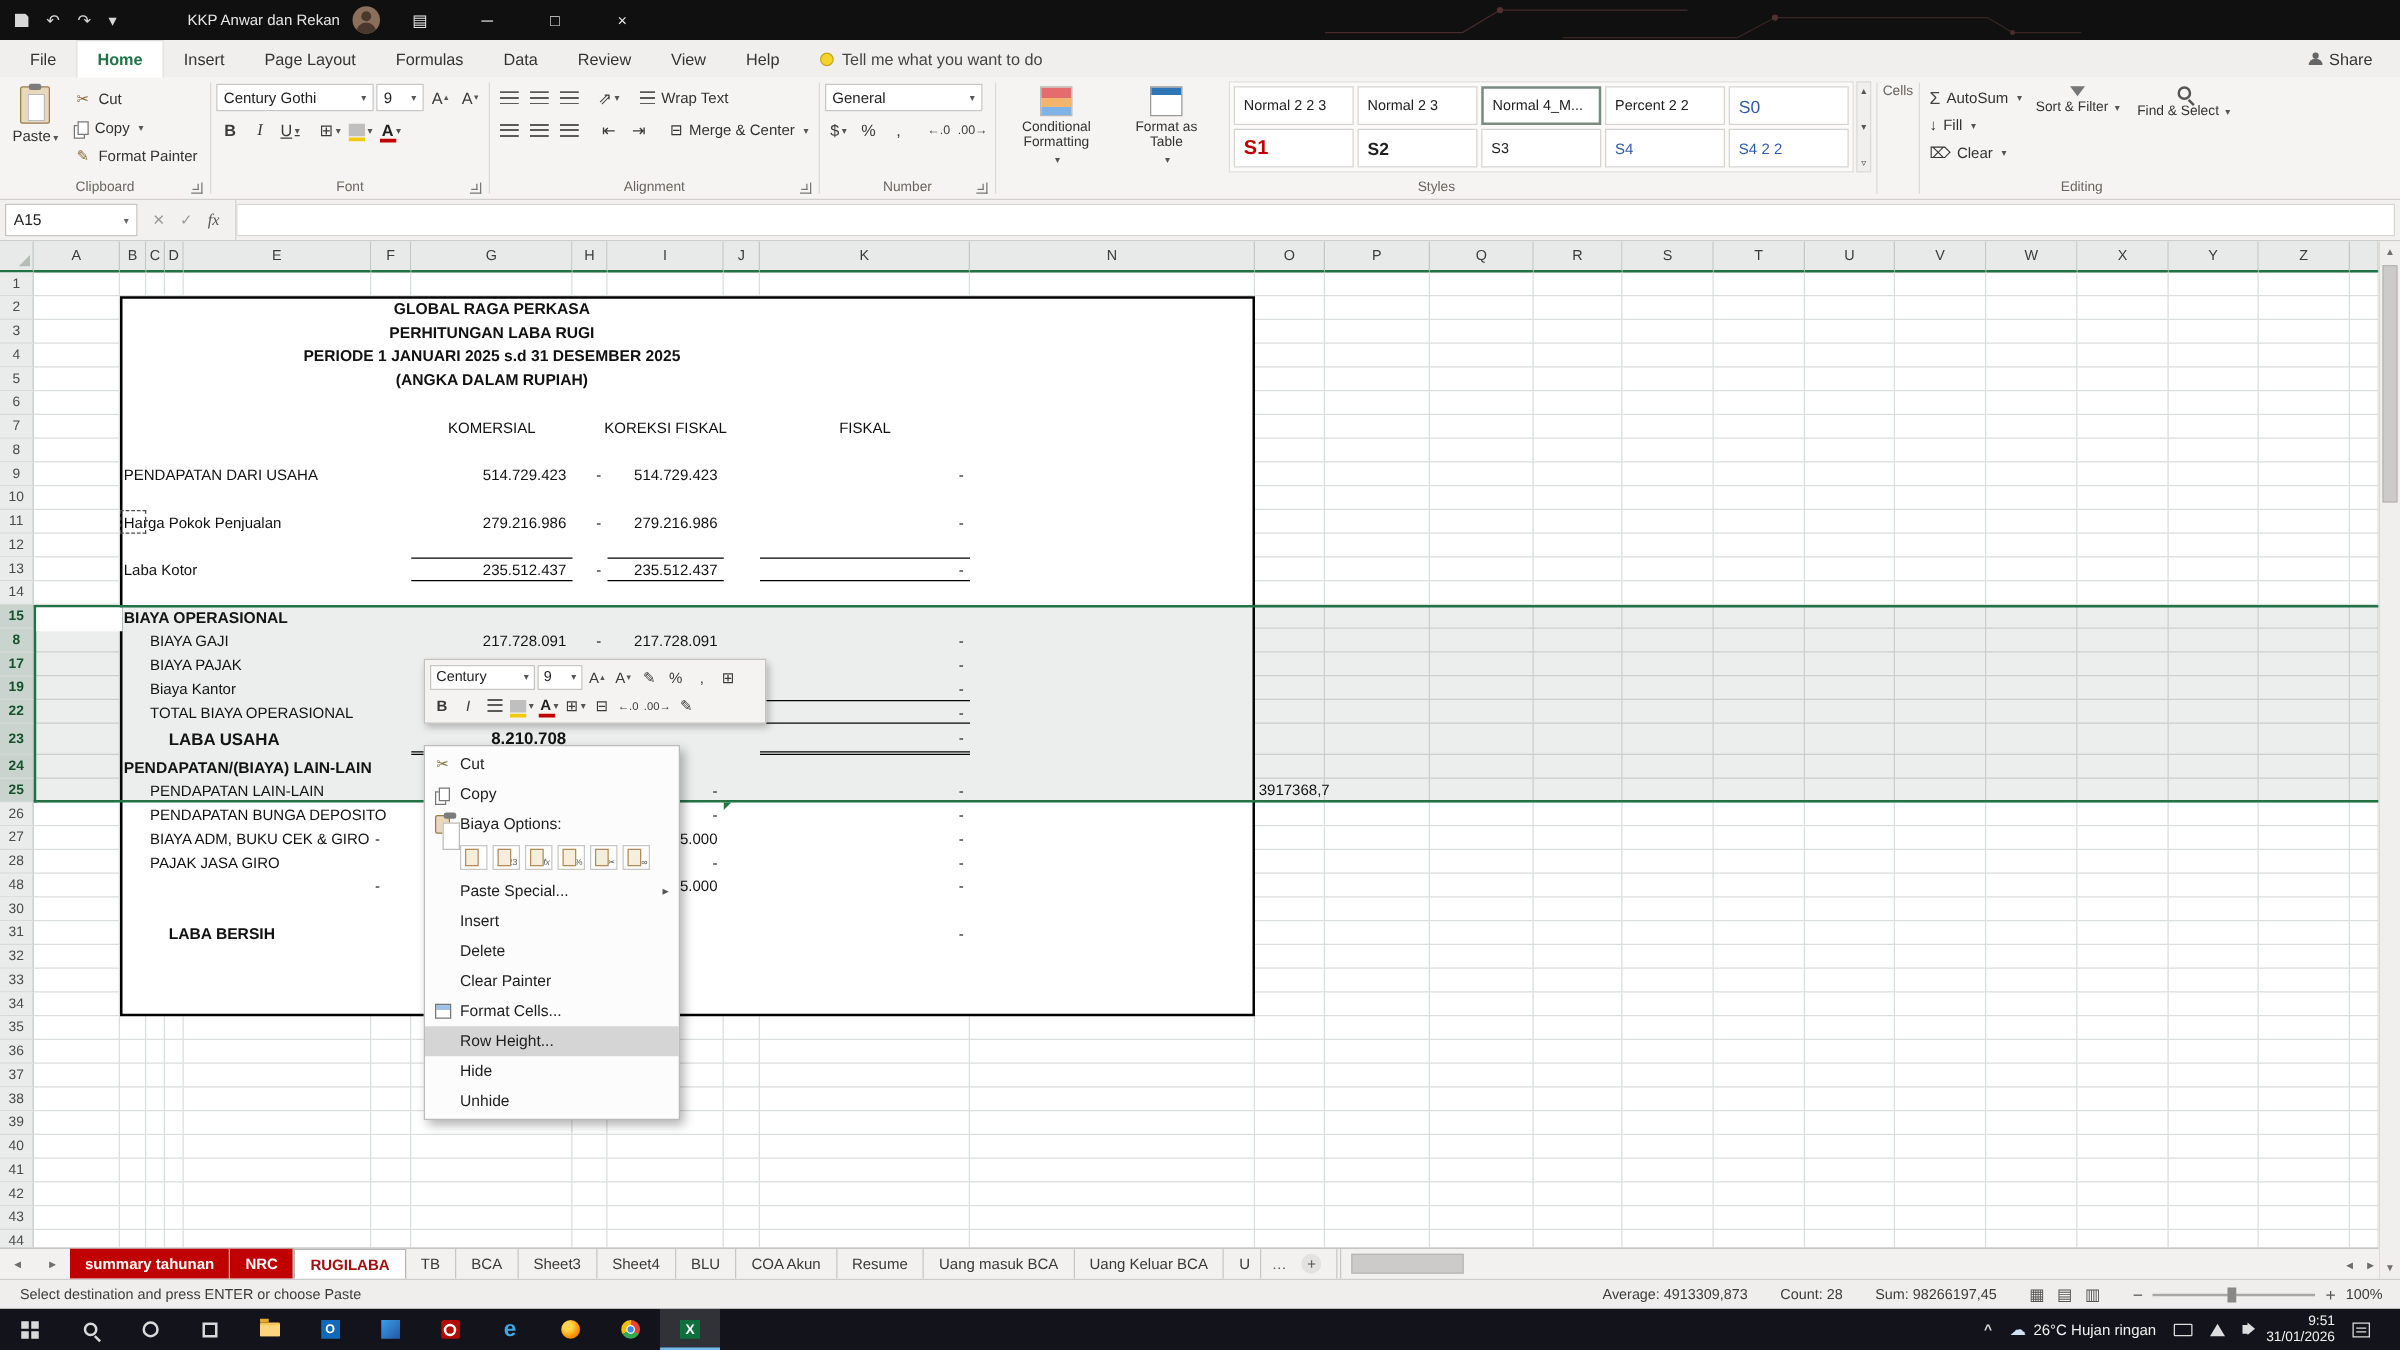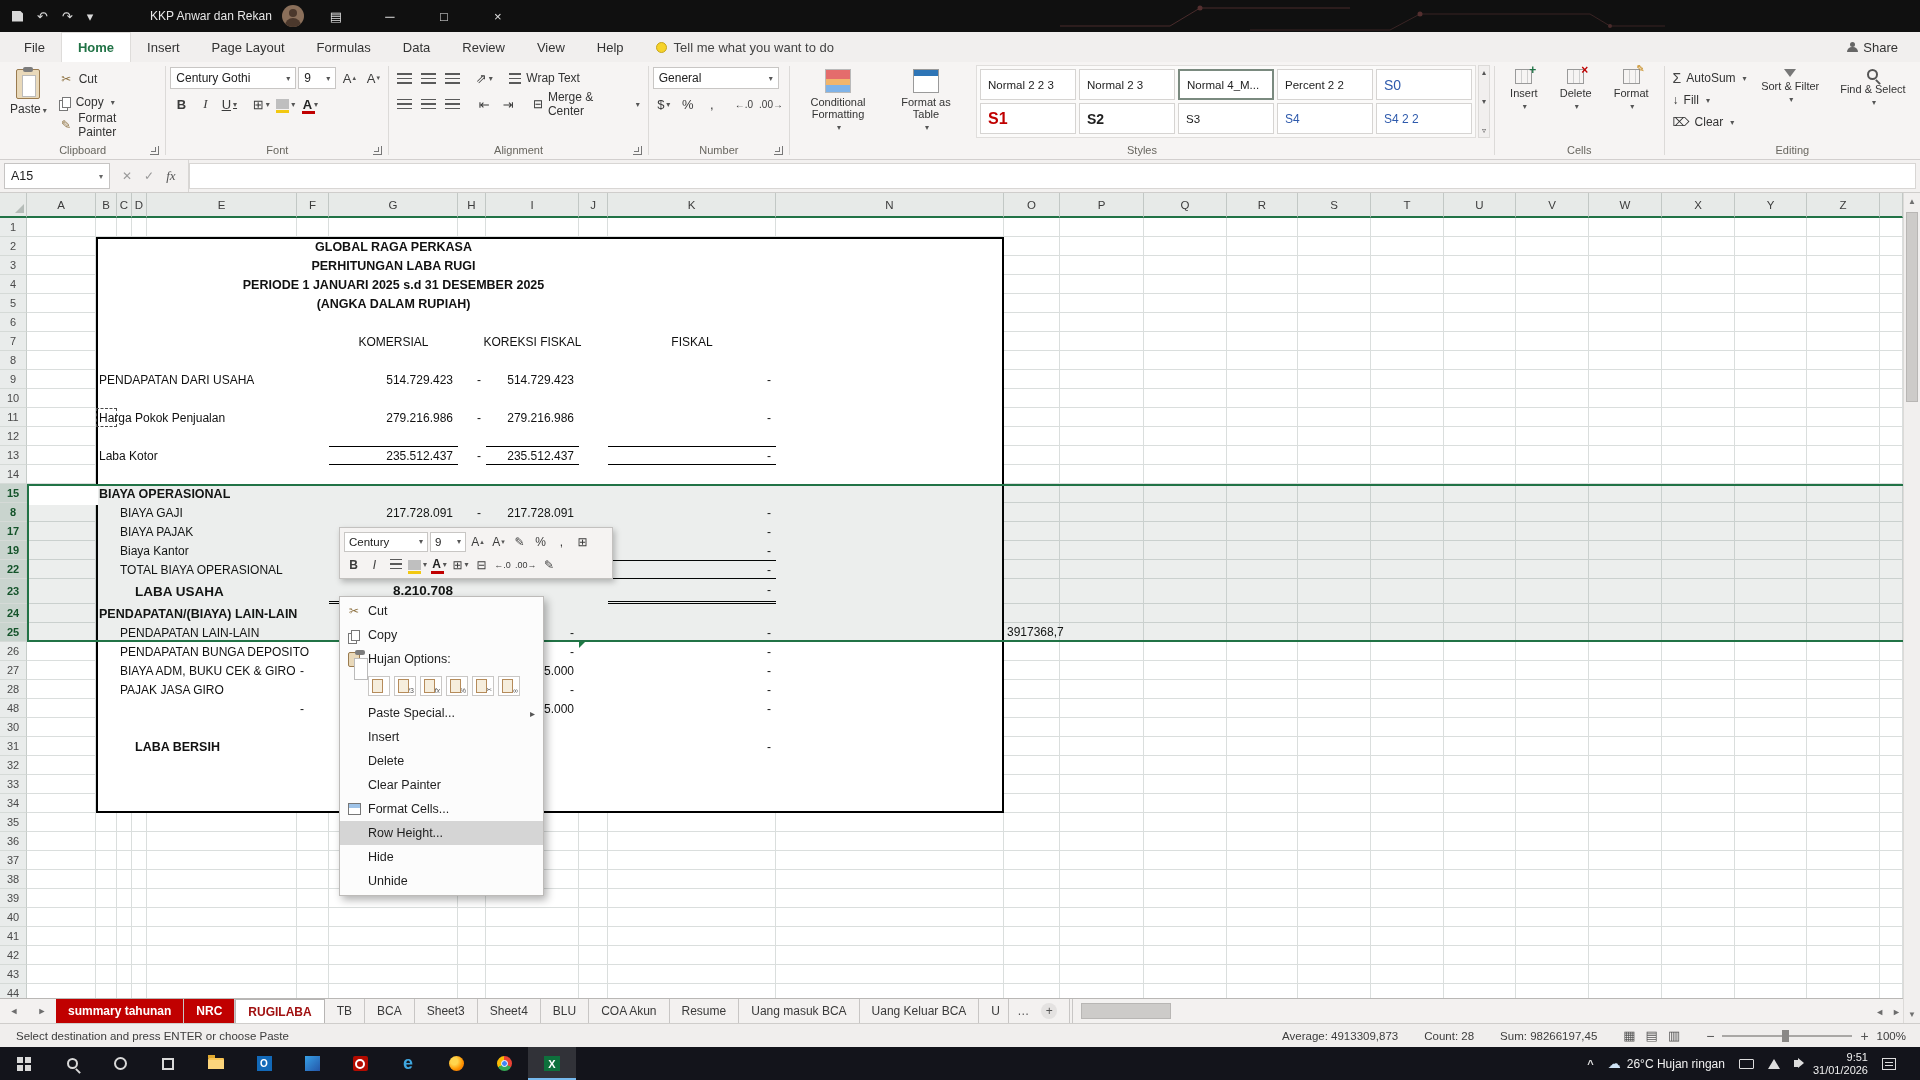--- a/index.html
+++ b/index.html
@@ -451,34 +451,20 @@
           <span>▾</span>
           <span>▿</span>
         </div>
       </div>
     </div>
     <div class="rlabel"><span>Styles</span></div>
   </div>
   <div class="rsep"></div>
 
   <div class="rgroup">
-    <div class="rbody">
-      <div class="vbtn">
-        <span class="cellsq ins"></span>
-        <span class="vlab"><span>Insert</span> <span class="dd">▾</span></span>
-      </div>
-      <div class="vbtn">
-        <span class="cellsq del"></span>
-        <span class="vlab"><span>Delete</span> <span class="dd">▾</span></span>
-      </div>
-      <div class="vbtn">
-        <span class="cellsq fmt"></span>
-        <span class="vlab"><span>Format</span> <span class="dd">▾</span></span>
-      </div>
-    </div>
     <div class="rlabel"><span>Cells</span></div>
   </div>
   <div class="rsep"></div>
 
   <div class="rgroup">
     <div class="rbody">
       <div class="ed-left">
         <div class="smbtn">
             <span class="sigma">Σ</span>
             <span>AutoSum</span>
@@ -2000,21 +1986,21 @@
       <div class="mitem">
         <div class="micon">
           <div class="ic-copy"></div>
         </div>
         <span class="mlabel">Copy</span>
       </div>
       <div class="mitem">
         <div class="micon">
           <div class="ic-paste" style="width: 12px; height: 15px;"></div>
         </div>
-        <span class="mlabel">Hujan Options:</span>
+        <span class="mlabel">Biaya Options:</span>
       </div>
       <div class="cm-picons">
         <div class="picon"></div>
         <div class="picon"></div>
         <div class="picon"></div>
         <div class="picon"></div>
         <div class="picon"></div>
         <div class="picon"></div>
       </div>
       <div class="mitem">

